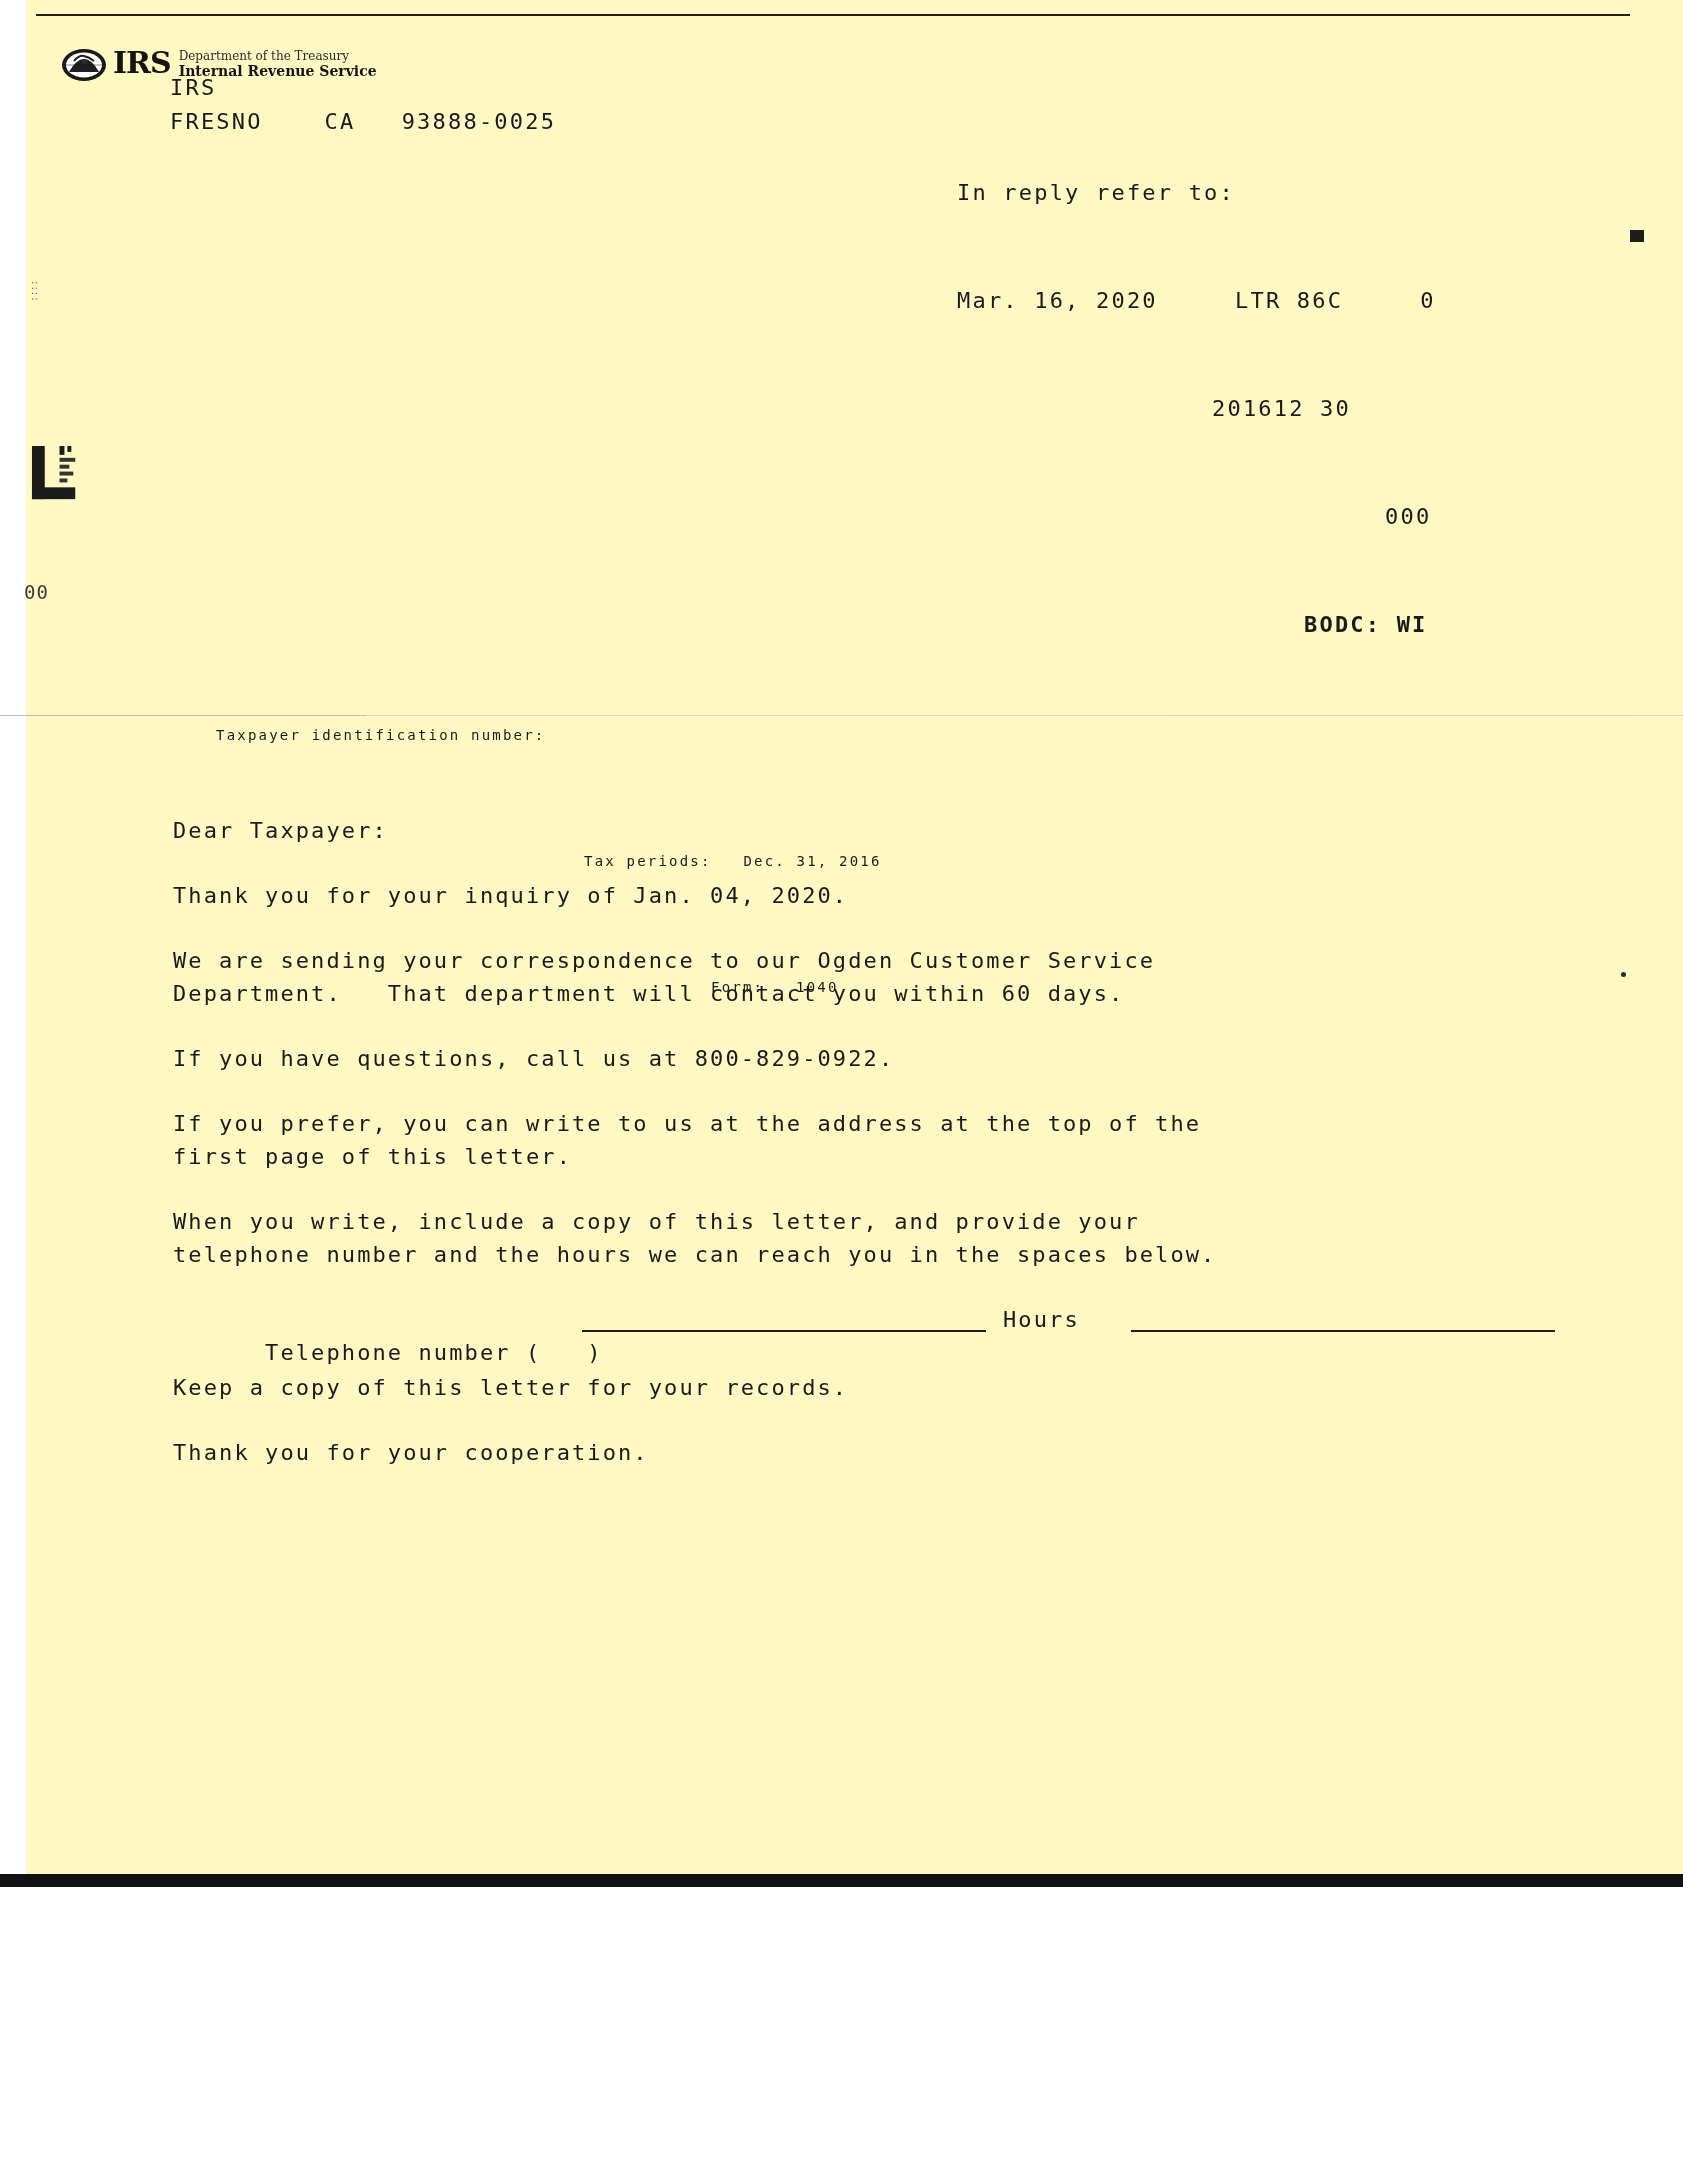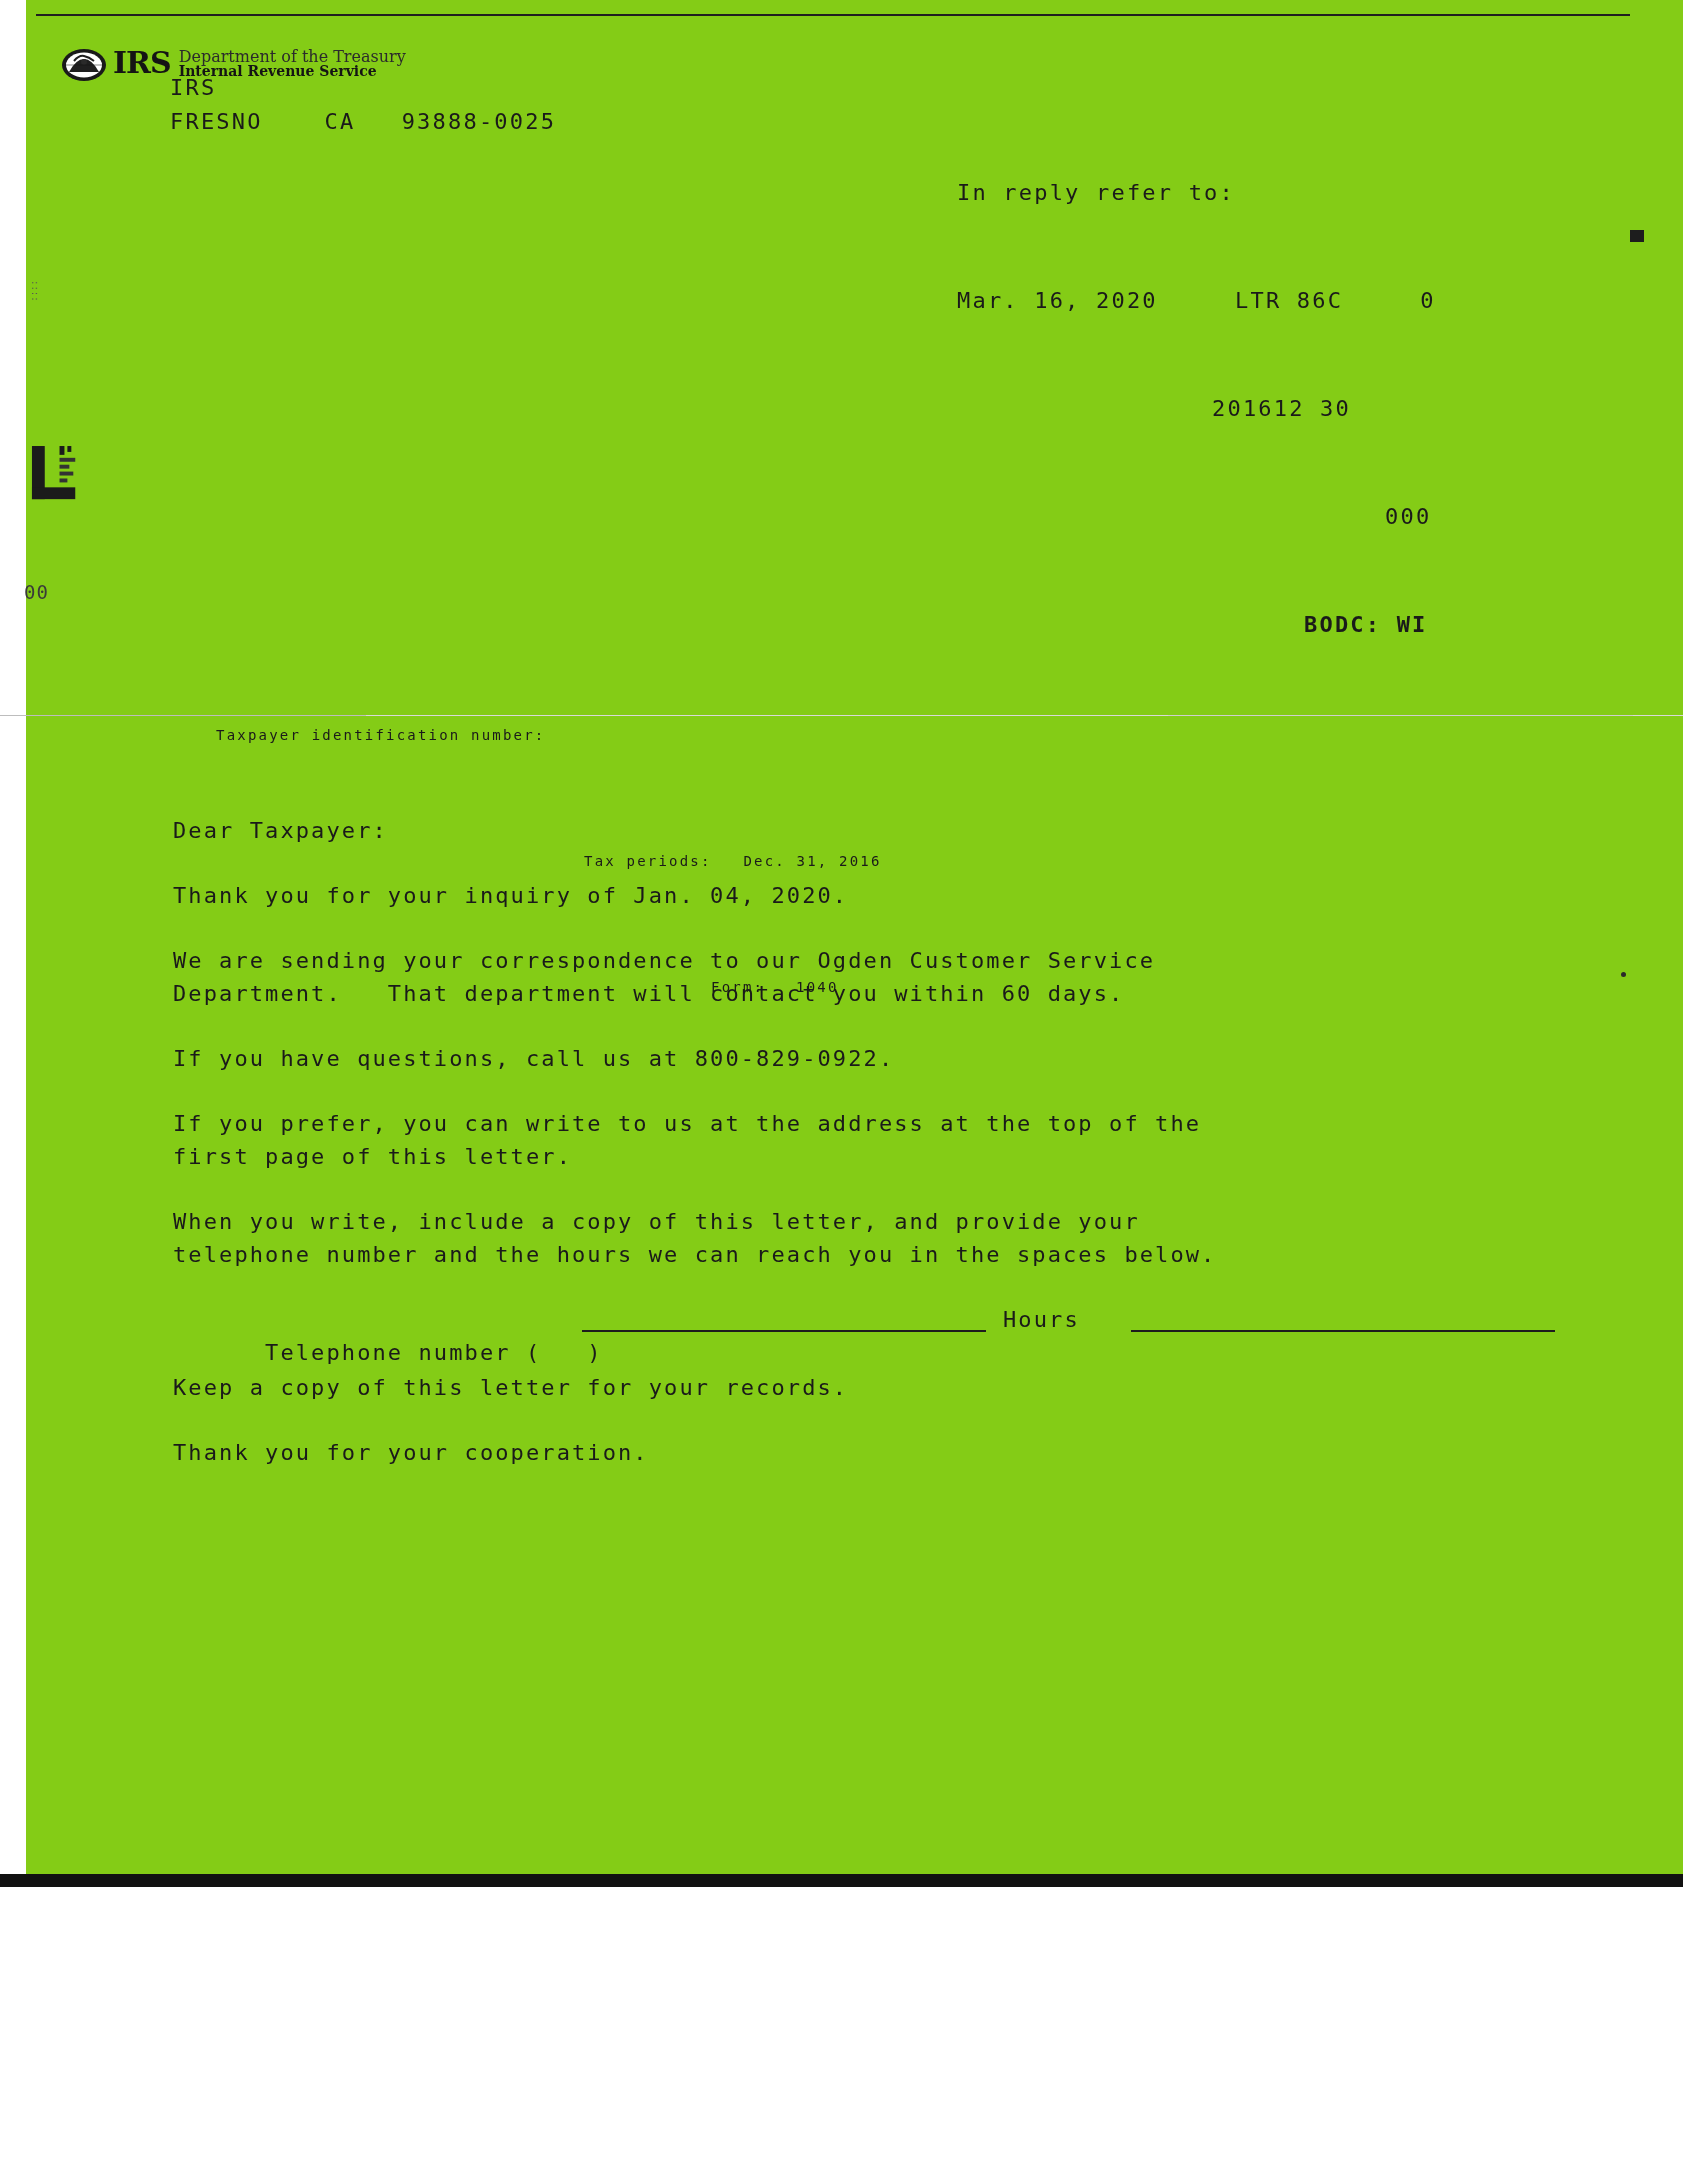--- a/index.html
+++ b/index.html
@@ -14,21 +14,21 @@
     font-family: "DejaVu Sans Mono", monospace;
     color: #1a1a1a;
     overflow: hidden;
   }
 
   .page {
     position: absolute;
     top: 0; left: 0;
     width: 1683px;
     height: 1905px;
-    background: #84cc16;
+    background: #fef9c3;
   }
 
   
   .scan-left-edge {
     position: absolute;
     left: 0; top: 0;
     width: 26px; height: 2178px;
     background: #ffffff;
   }
   .scan-bottom-bar {
@@ -85,21 +85,21 @@
     letter-spacing: -1px;
     line-height: 30px;
     margin-right: 8px;
     color: #141414;
   }
   .irs-dept {
     padding-top: 1px;
   }
   .irs-dept .l1 {
     font-family: "DejaVu Serif", serif;
-    font-size: 16px;
+    font-size: 12px;
     line-height: 15px;
     color: #2b2b2b;
   }
   .irs-dept .l2 {
     font-family: "DejaVu Serif", serif;
     font-size: 14px;
     font-weight: bold;
     line-height: 15px;
     color: #141414;
   }

